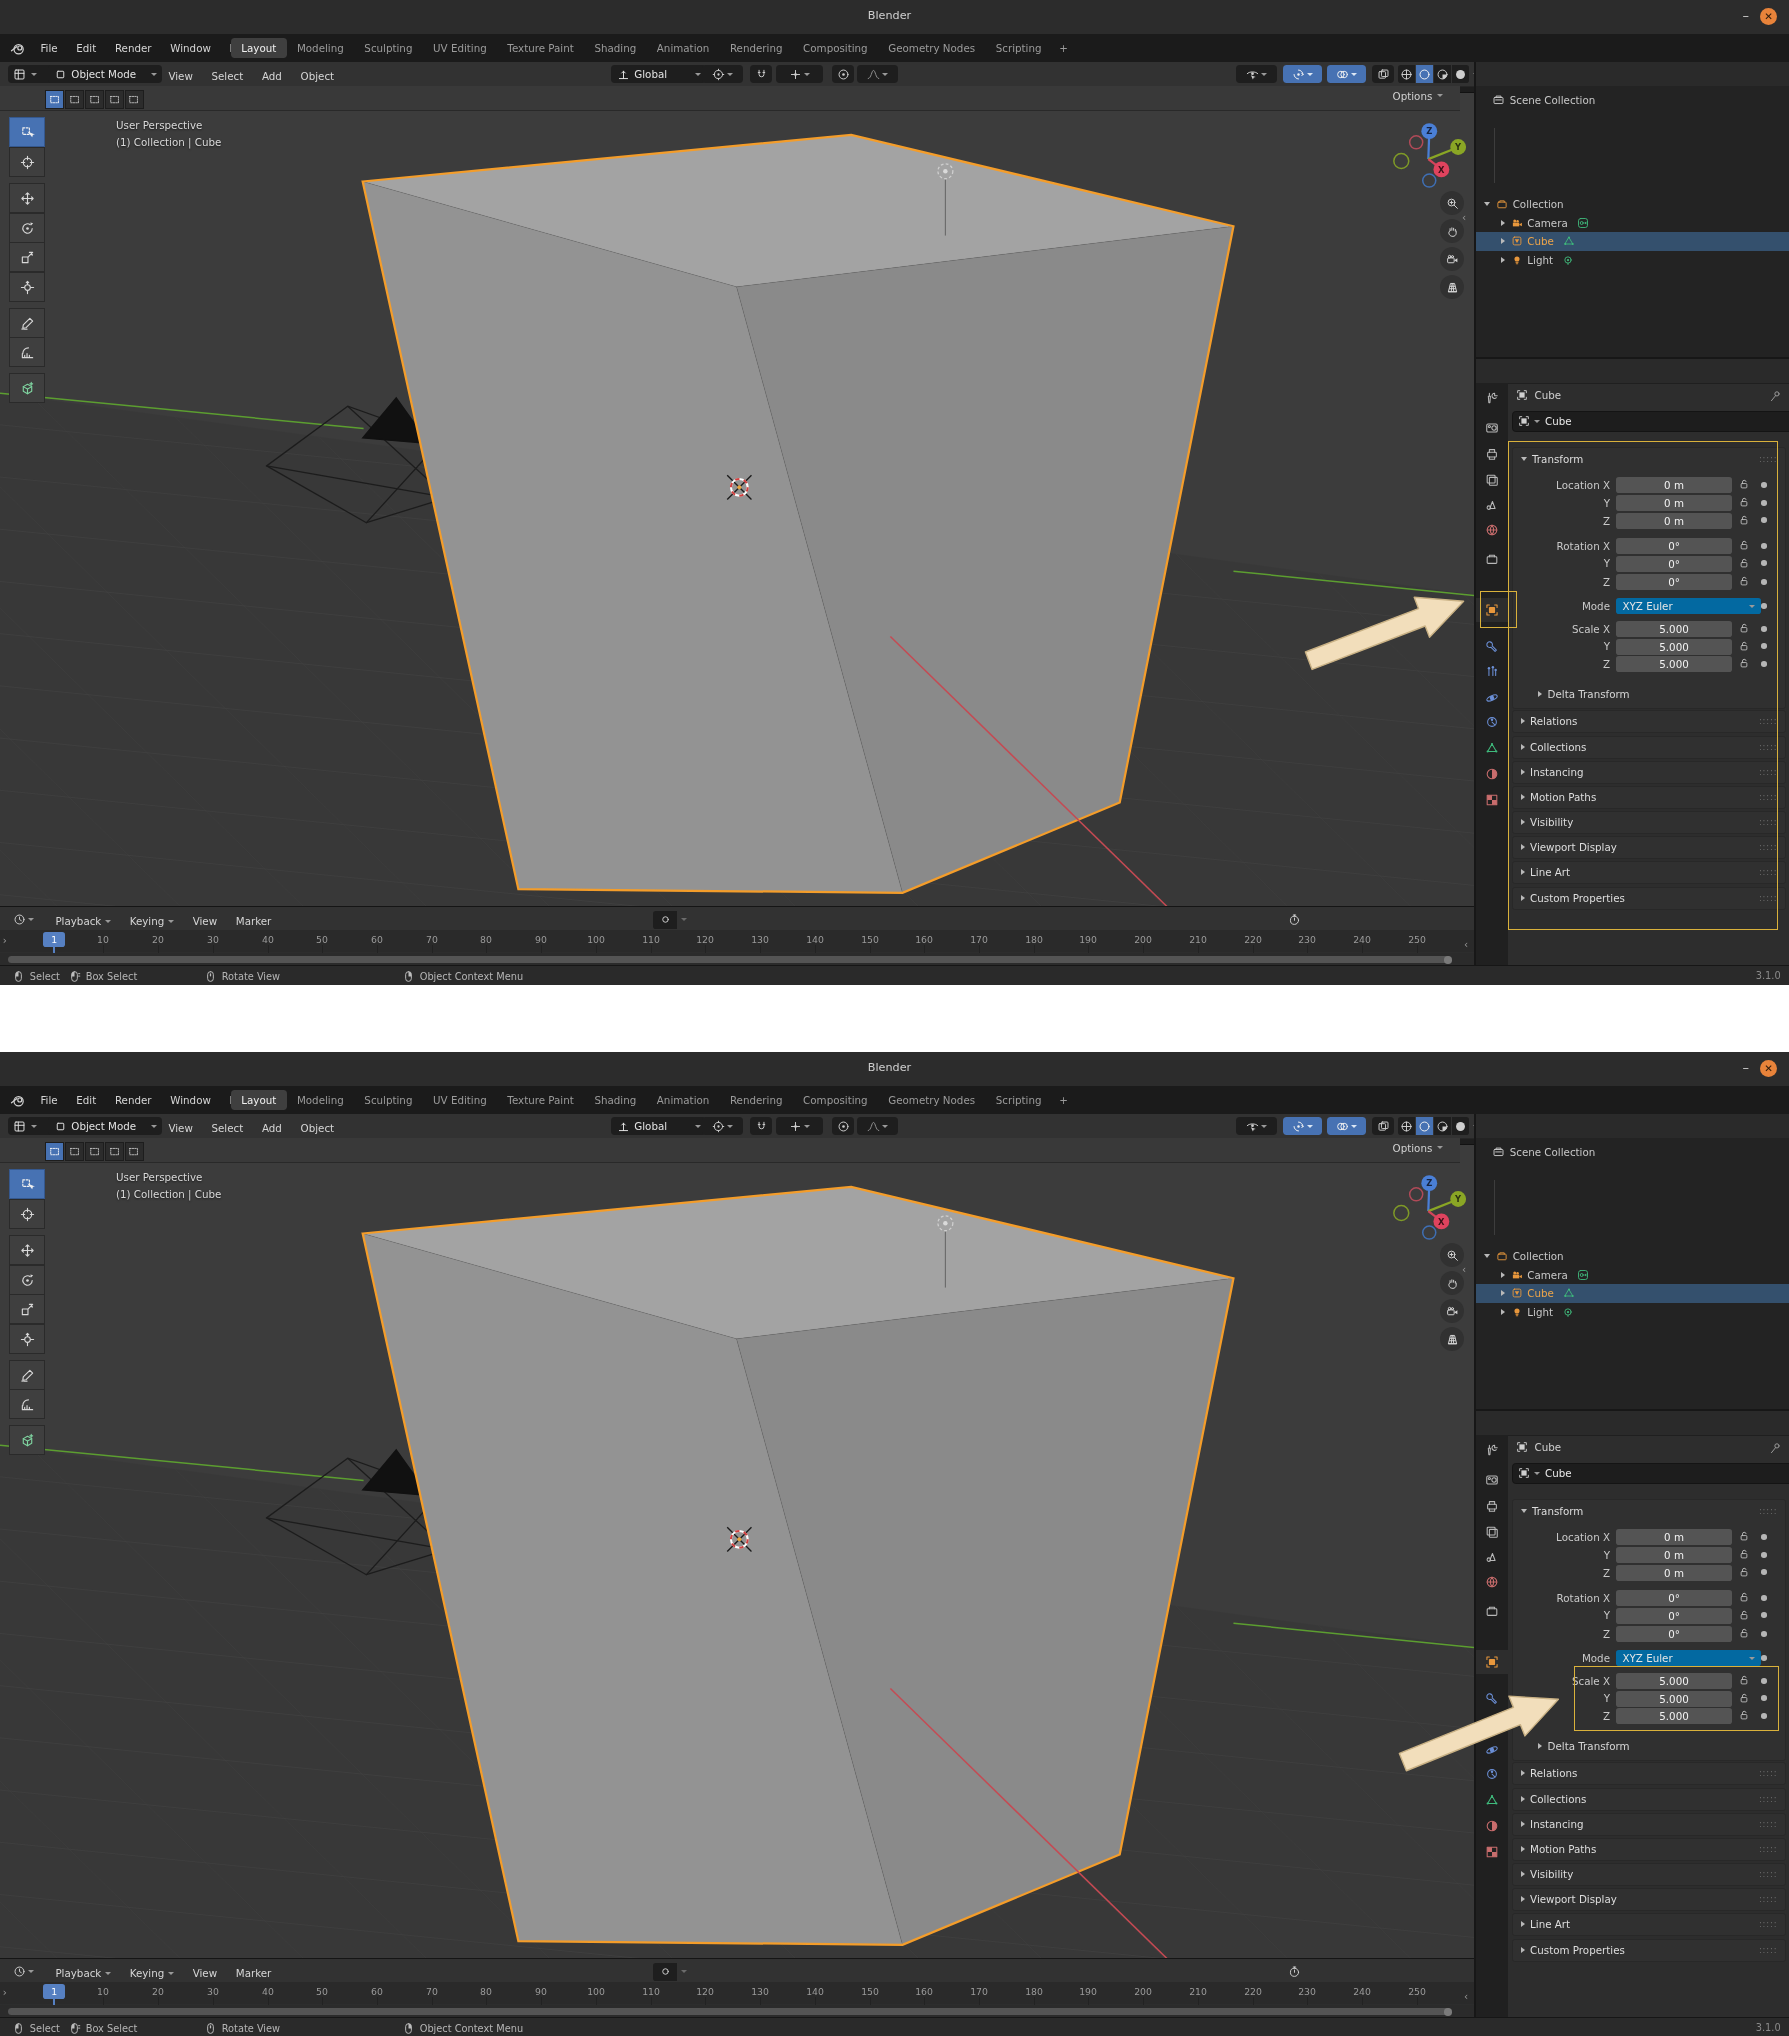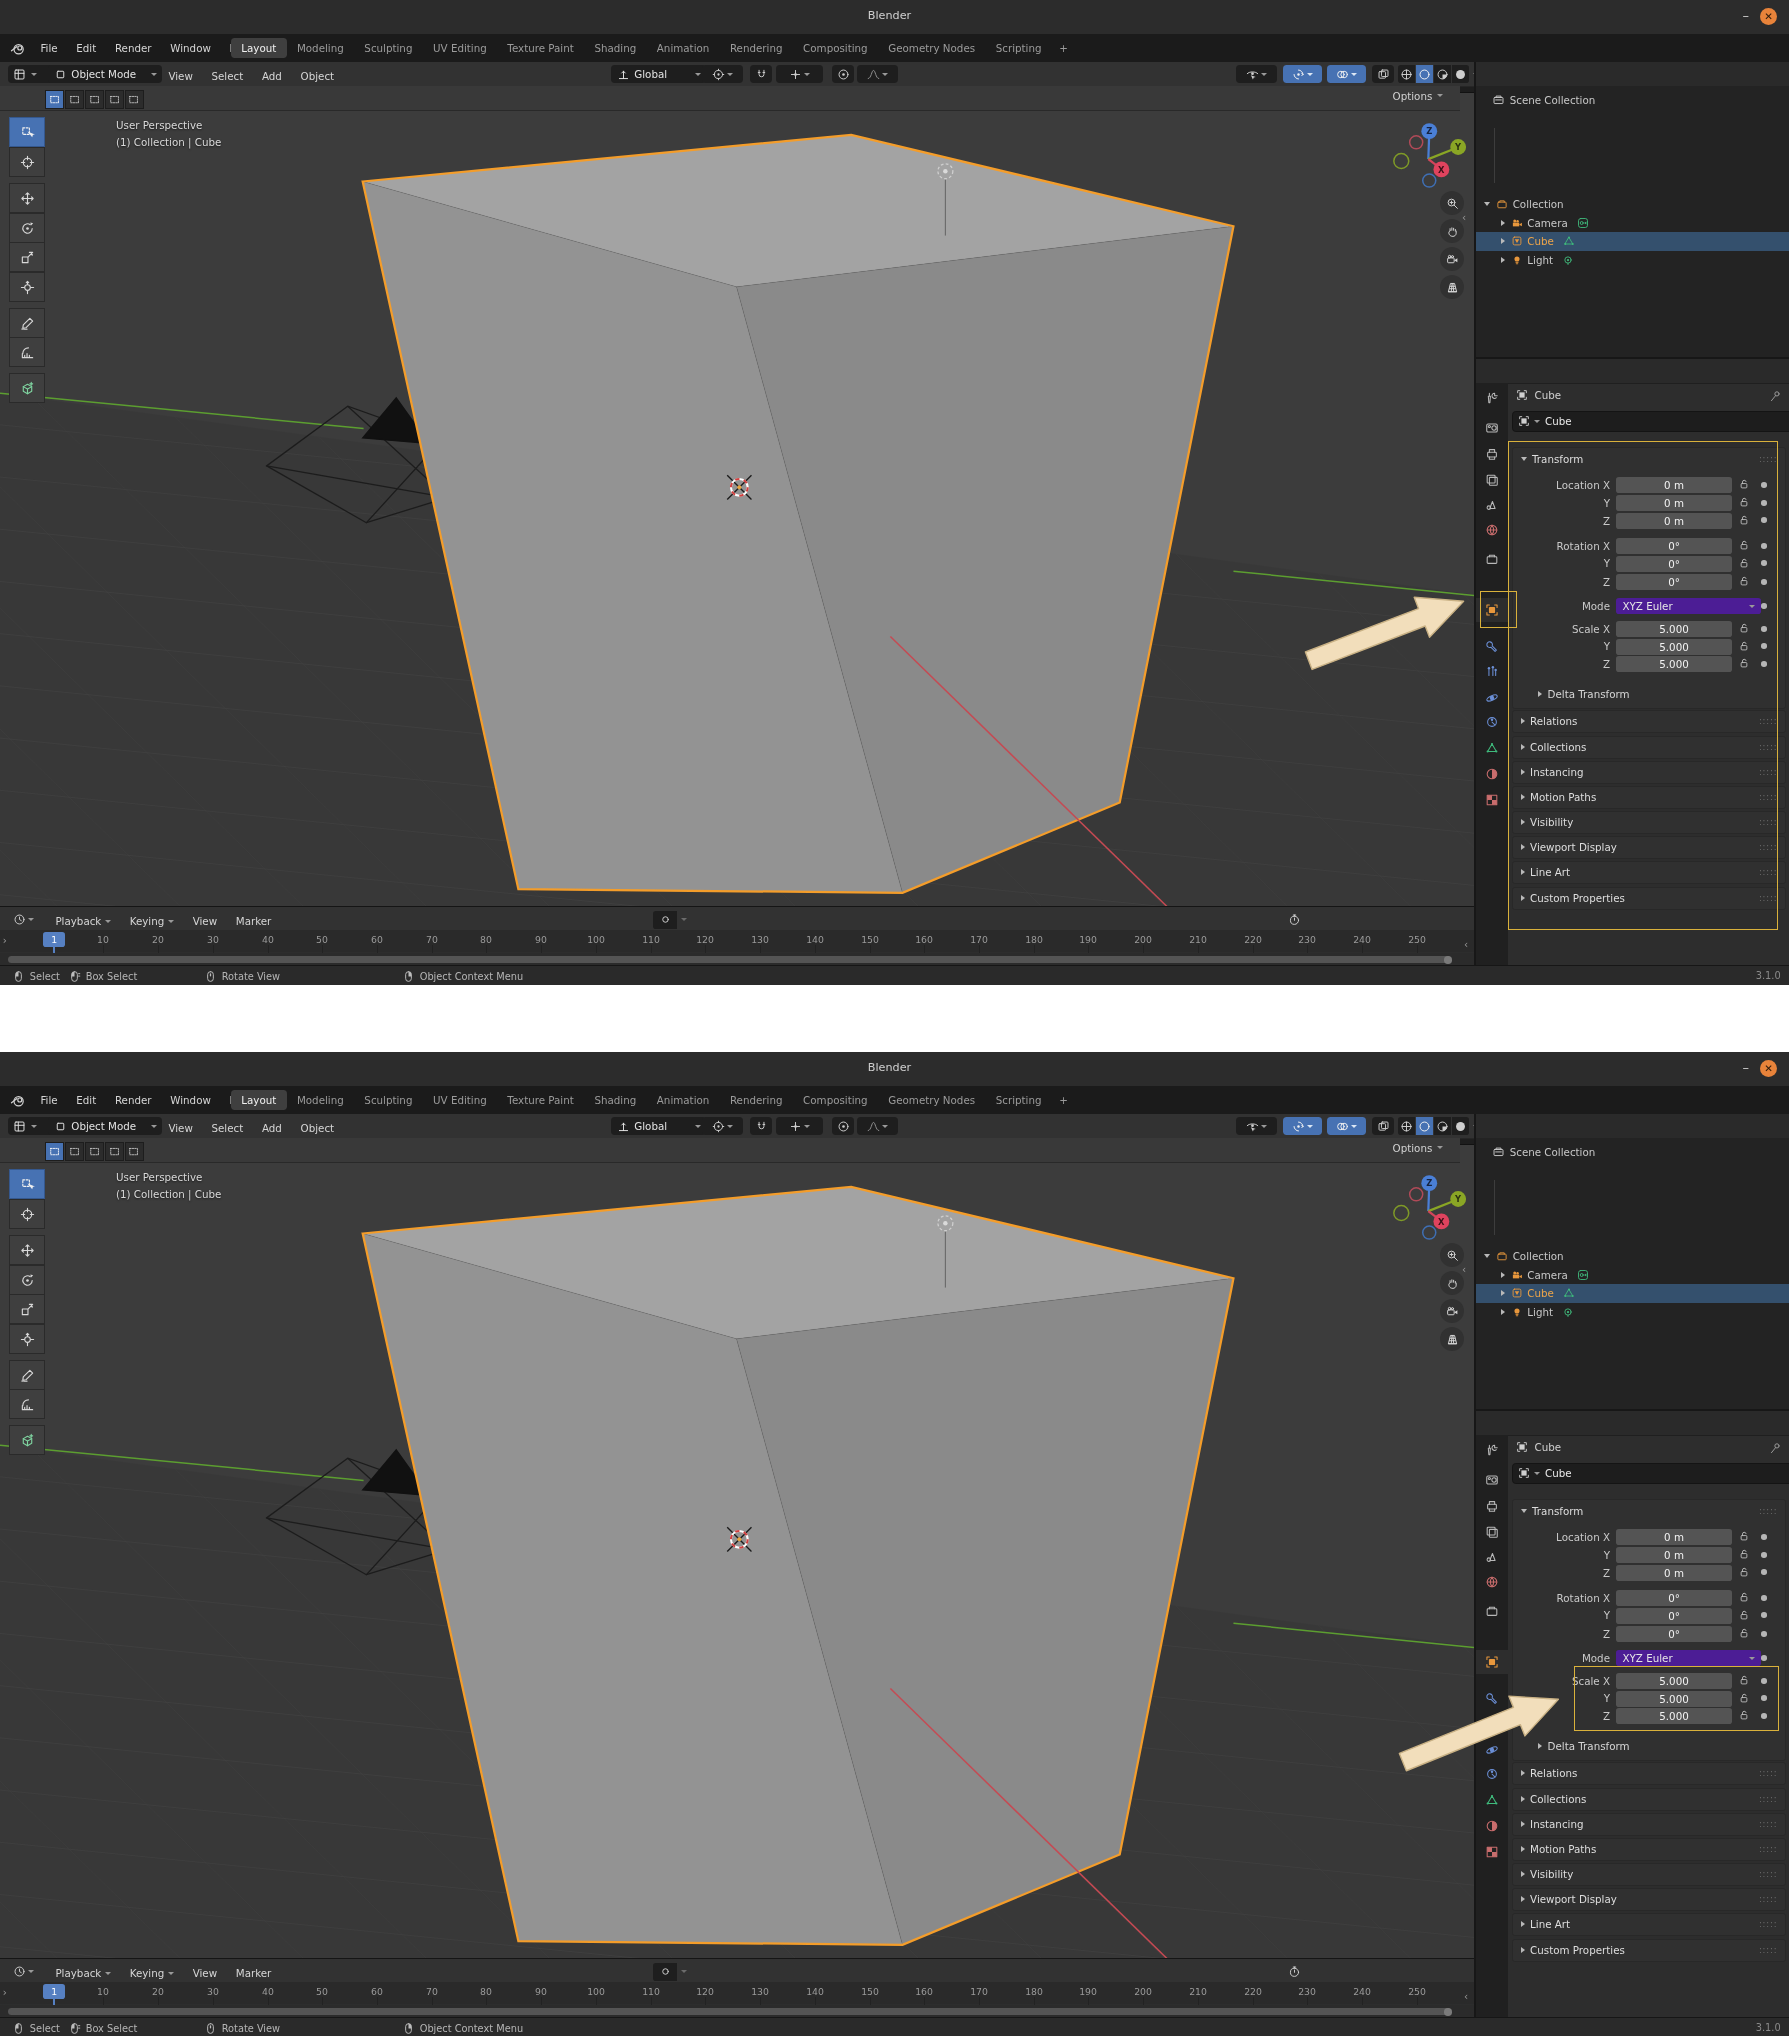--- a/index.html
+++ b/index.html
@@ -62,21 +62,21 @@
   .ptab.active{background:#2d2d2d;}
   .bcrumb{position:absolute;left:1516px;top:389px;display:flex;align-items:center;gap:6.5px;color:#d0d0d0;}
   .namefield{position:absolute;left:1512px;top:411px;width:270px;height:18.6px;background:#1d1d1d;border:0.9px solid #141414;
              border-radius:3.7px;display:flex;align-items:center;gap:4.7px;padding:0 4.7px;color:#e8e8e8;}
   .panel{position:absolute;left:1512px;width:272px;background:#303030;border-radius:2.8px;border:0.9px solid #282828;}
   .panel-head{display:flex;align-items:center;gap:5.6px;padding:4.7px 7.5px;color:#dedede;}
   .dragdots{margin-left:auto;color:#6d6d6d;letter-spacing:0.9px;font-size:8.4px;}
   .tlabel{position:absolute;left:1507px;width:103px;text-align:right;color:#c9c9c9;font-size:10.3px;}
   .tfield{position:absolute;left:1616px;width:116px;height:16px;background:#545454;border-radius:2.8px;
           color:#f2f2f2;text-align:center;line-height:16px;font-size:10.3px;}
-  .tdrop{position:absolute;left:1616px;width:132px;height:16px;background:#4c1d95;border-radius:2.8px;
+  .tdrop{position:absolute;left:1616px;width:132px;height:16px;background:#0369a1;border-radius:2.8px;
          color:#e6e6e6;font-size:10.3px;display:flex;align-items:center;padding:0 6.5px;}
   .tdrop .cdn{margin-left:auto;}
   .tlock{position:absolute;left:1738px;color:#bdbdbd;}
   .tdot{position:absolute;left:1761px;width:5.6px;height:5.6px;border-radius:50%;background:#b5b5b5;}
   .subpanel{position:absolute;left:1538px;display:flex;align-items:center;gap:5.6px;color:#d6d6d6;}
   
   .tl-h{position:absolute;left:0;top:906px;width:1474px;height:24px;background:#323232;border-top:0.9px solid #151515;}
   .ruler{position:absolute;left:0;top:930px;width:1474px;height:22.4px;background:#2a2a2a;}
   .tracks{position:absolute;left:0;top:953px;width:1474px;height:12px;background:#2b2b2b;}
   .tick-num{position:absolute;top:3.7px;transform:translateX(-50%);color:#9a9a9a;font-size:9.3px;}

